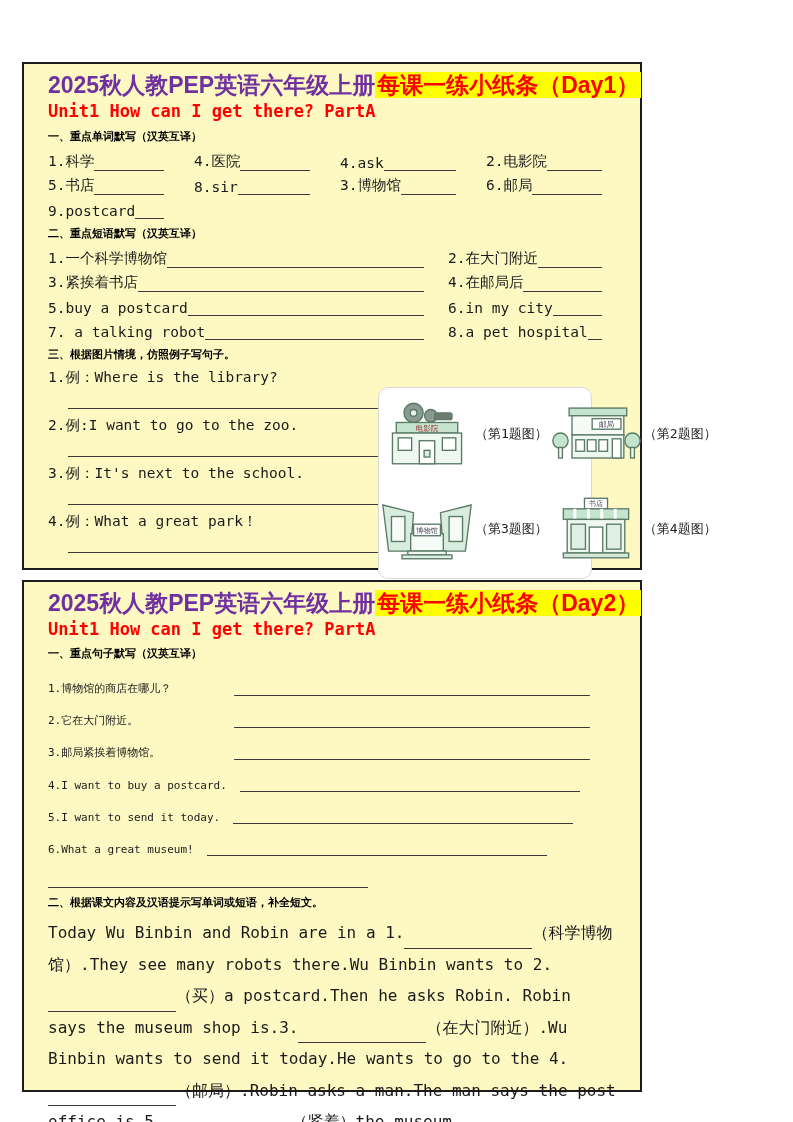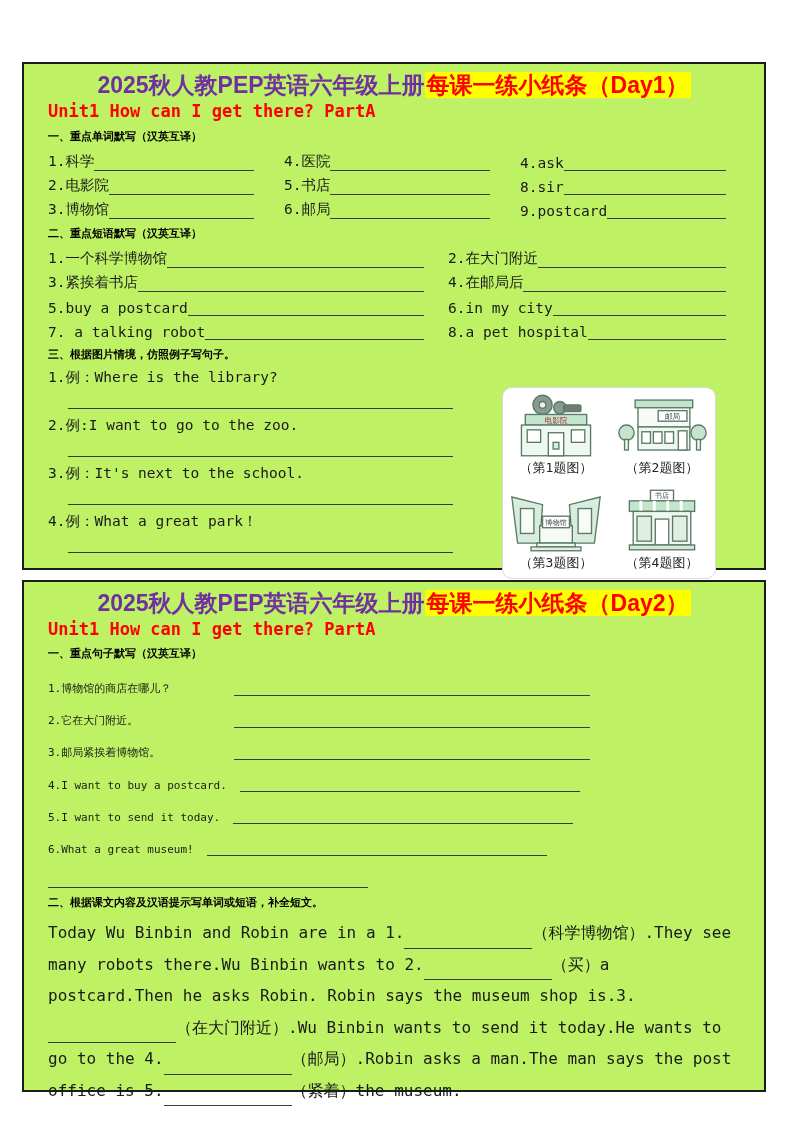--- a/index.html
+++ b/index.html
@@ -2,58 +2,58 @@
 <html><head>
 <meta charset="utf-8">
 <style>
   html,body{margin:0;padding:0;background:#fff;}
   body{
     width:793px;height:1122px;position:relative;
     font-family:"DejaVu Sans Mono","Liberation Mono",monospace;
     color:#1a1a1a;
   }
   .sheet{
-    position:absolute;left:22px;width:744px;
-    border:2px solid #1c1c1c;background:#bef264;
+    position:absolute;left:22px;width:620px;
+    border:2px solid #1c1c1c;background:#fef9c3;
     box-sizing:border-box;padding:6px 24px 0 24px;
   }
   .sheet1{top:62px;height:508px;}
   .sheet2{top:580px;height:512px;}
   .title{
     text-align:center;font-family:"Liberation Sans",sans-serif;
     font-weight:bold;font-size:23px;line-height:30px;white-space:nowrap;
   }
   .title .t-purple{color:#7030a0;}
   .title .t-hl{color:#ff0000;background:#ffff00;padding:0 2px;}
   .subtitle{
     text-align:left;color:#ff0000;font-weight:bold;
     font-size:17px;line-height:22px;
   }
   .sec-heading{
     font-family:"Liberation Sans",sans-serif;font-weight:bold;
     font-size:11px;line-height:22px;margin-top:3px;color:#000;
   }
   .blank{border-bottom:1.5px solid #3a3a3a;display:inline-block;height:15px;vertical-align:bottom;}
-  .grid3{display:grid;grid-template-columns:1fr 1fr 1fr;column-gap:16px;}
+  .grid3{display:grid;grid-template-columns:1fr 1fr 1fr 1fr;column-gap:16px;}
   .grid2{display:grid;grid-template-columns:390px 1fr;column-gap:10px;}
   .fill-row{display:flex;align-items:flex-end;height:24px;font-size:14.5px;}
   .fill-row .lbl{white-space:nowrap;}
   .fill-row .blank{flex:1;margin-right:14px;}
   .sec3-wrap{position:relative;}
   .q-block{width:450px;font-size:14.5px;}
   .q-block .q-ex{height:24px;line-height:24px;white-space:nowrap;}
   .q-block .q-line{height:24px;position:relative;}
   .q-block .q-line .blank{position:absolute;left:20px;right:45px;bottom:4px;height:1px;}
   .pic-panel{
     position:absolute;right:24px;top:22px;width:212px;height:190px;
     border:1.5px solid #d8d8d8;border-radius:10px;background:#fff;
     display:grid;grid-template-columns:1fr 1fr;grid-template-rows:1fr 1fr;
   }
   .pic-cell{
-    display:flex;flex-direction:column;align-items:center;justify-content:center;
+    display:flex;flex-direction:row;align-items:center;justify-content:center;
     padding-bottom:3px;box-sizing:border-box;
   }
   .pic-cell .cap{font-size:13px;line-height:16px;color:#222;white-space:nowrap;}
   .pic-cell svg{display:block;}
   .s-row{display:flex;align-items:flex-end;height:32px;font-size:11px;}
   .s-row .lbl{white-space:nowrap;}
   .s-row.fixedlbl .lbl{width:186px;}
   .s-row .blank{height:16px;}
   .w356{width:356px;} .w340{width:340px;} .w320{width:320px;}
   .passage{font-size:16px;line-height:31.5px;margin-top:4px;text-align:left;}

